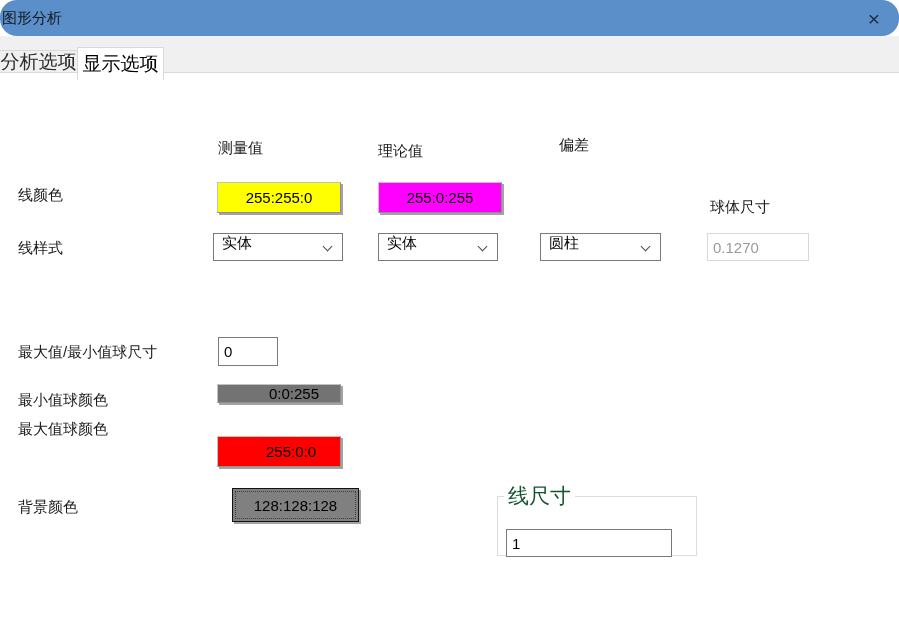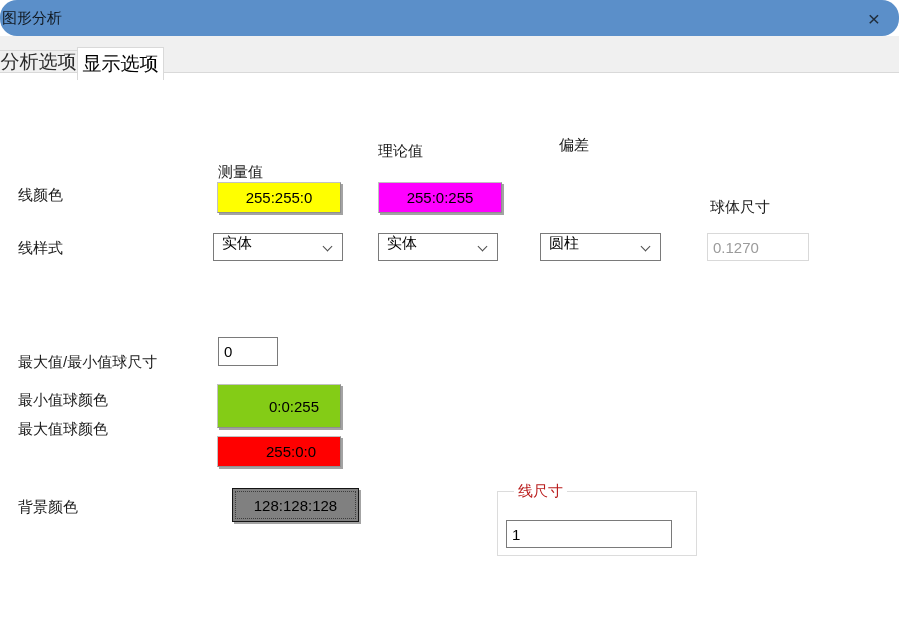--- a/index.html
+++ b/index.html
@@ -84,40 +84,40 @@
     font-family:inherit; outline:none;
   }
   .txt.disabled { border-color:#d9d9d9; color:#9b9b9b; }
 
   
   fieldset#line-size-group {
     position:absolute; left:497px; top:482px; width:200px; height:74px;
     border:1px solid #dcdcdc; background:#fff;
   }
   fieldset#line-size-group legend {
-    margin-left:16px; padding:0 4px; font-size:15px; color:#b91c1c;
+    margin-left:6px; padding:0 4px; font-size:21px; color:#14532d;
   }
 </style>
 </head>
 <body>
 
 <div id="window">
 
   <div id="titlebar" class="abs" style="background-color: rgb(91, 143, 201);">
     <div id="window-title" class="abs">图形分析</div>
     <div id="close-button" class="abs">
       <span class="x">×</span>
     </div>
   </div>
 
   <div id="tabstrip" class="abs"></div>
   <div id="tab-analysis" class="abs tab">分析选项</div>
   <div id="tab-display" class="abs tab">显示选项</div>
 
-  <div class="abs lbl" style="left:218px; top:139px;margin-top:24px;">测量值</div>
+  <div class="abs lbl" style="left:218px; top:139px;">测量值</div>
   <div class="abs lbl" style="left:378px; top:142px;">理论值</div>
   <div class="abs lbl" style="left:559px; top:136px;">偏差</div>
 
   <div class="abs lbl" style="left:18px; top:186px;">线颜色</div>
   <div class="abs colorbtn" style="left: 217px; top: 182px; width: 124px; height: 31px; background-color: rgb(255, 255, 0);">
     <span>255:255:0</span>
   </div>
   <div class="abs colorbtn" style="left: 378px; top: 182px; width: 124px; height: 31px; background-color: rgb(255, 0, 255);">
     <span>255:0:255</span>
   </div>
@@ -131,25 +131,25 @@
   <div class="abs dd" style="left:378px; top:233px; width:120px; height:28px;">
     <span>实体</span>
     <span class="chev"></span>
   </div>
   <div class="abs dd" style="left:540px; top:233px; width:121px; height:28px;">
     <span>圆柱</span>
     <span class="chev"></span>
   </div>
   <input class="abs txt disabled" style="left: 707px; top: 233px; width: 102px; height: 28px;" readonly="" value="0.1270">
 
-  <div class="abs lbl" style="left:18px; top:353px;">最大值/最小值球尺寸</div>
+  <div class="abs lbl" style="left:18px; top:343px;">最大值/最小值球尺寸</div>
   <input class="abs txt" style="left: 218px; top: 337px; width: 60px; height: 29px;" value="0">
 
   <div class="abs lbl" style="left:18px; top:391px;">最小值球颜色</div>
-  <div class="abs colorbtn" style="left: 217px; top: 384px; width: 124px; height: 44px; background-color: #84cc16; padding-left: 30px;">
+  <div class="abs colorbtn" style="left: 217px; top: 384px; width: 124px; height: 19px; background-color: #737373; padding-left: 30px;">
     <span>0:0:255</span>
   </div>
 
   <div class="abs lbl" style="left:18px; top:420px;">最大值球颜色</div>
   <div class="abs colorbtn" style="left: 217px; top: 436px; width: 124px; height: 31px; background-color: rgb(255, 0, 0); padding-left: 24px;">
     <span>255:0:0</span>
   </div>
 
   <div class="abs lbl" style="left:18px; top:498px;">背景颜色</div>
   <div id="background-color-button" style="left: 216px; top: 488px; width: 127px; height: 34px; background-color: rgb(128, 128, 128); margin-left: 16px;">

